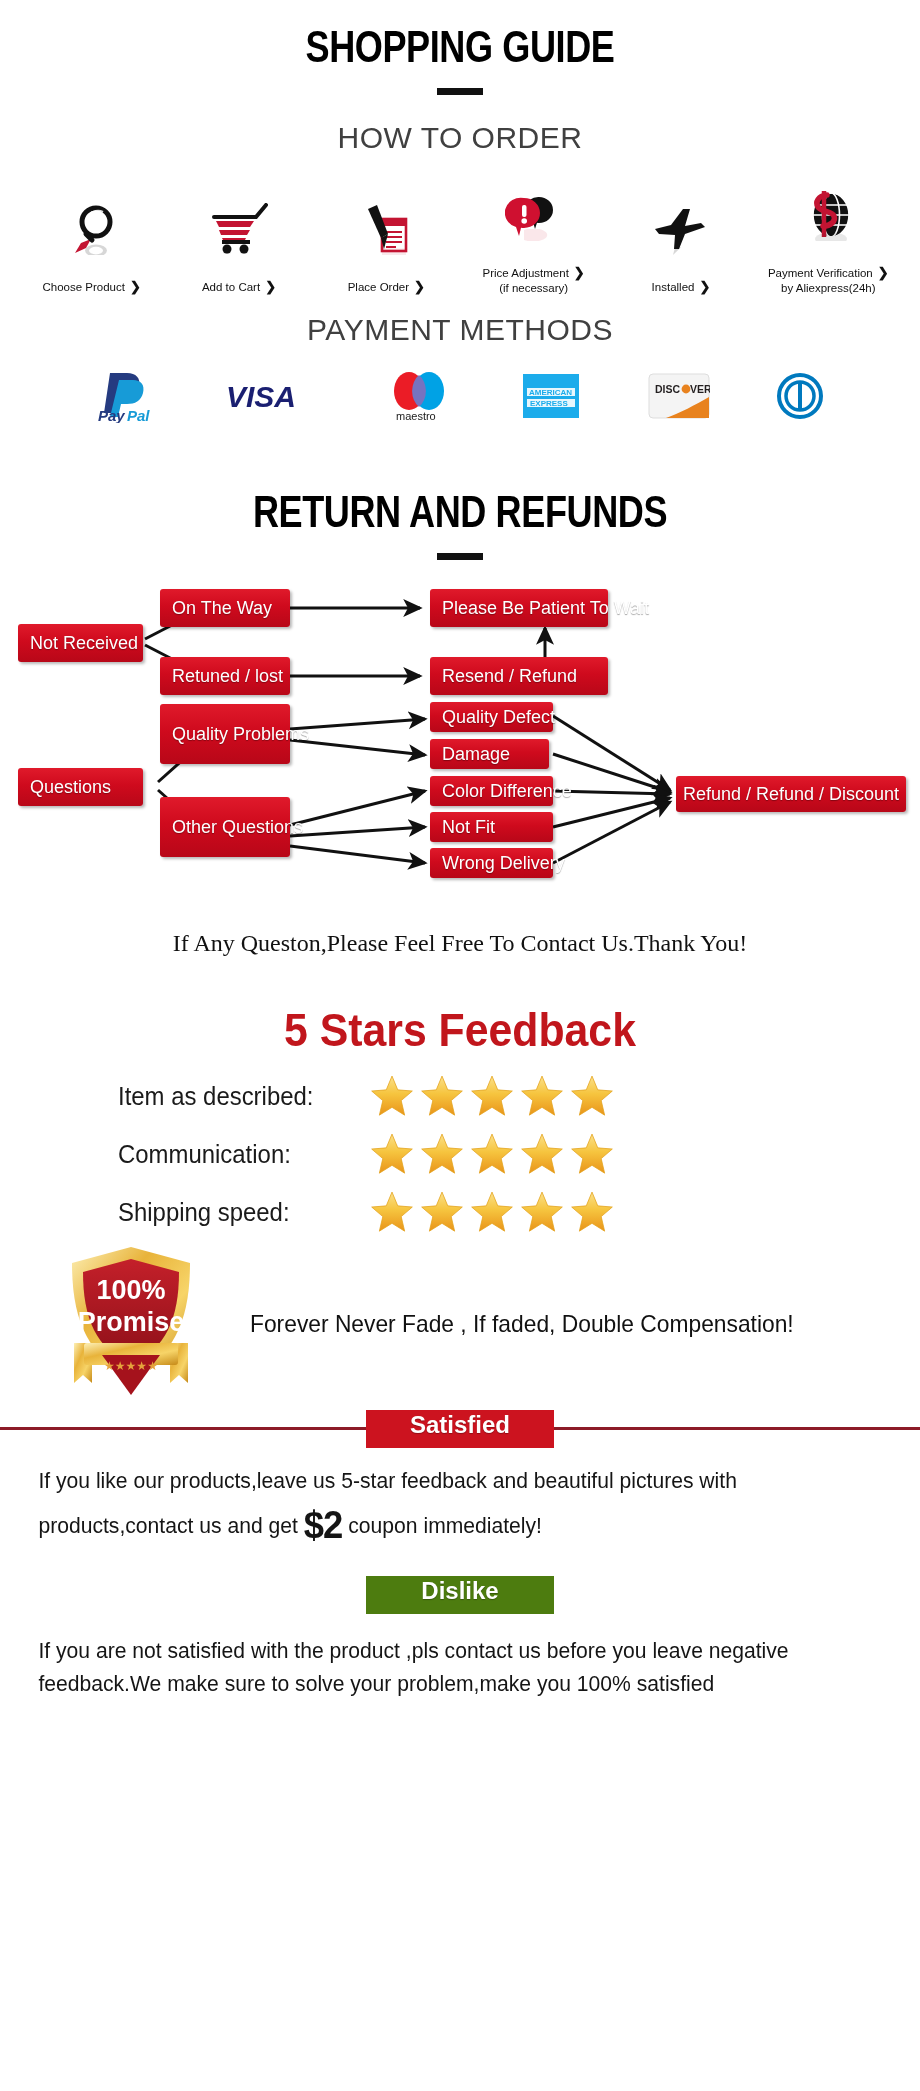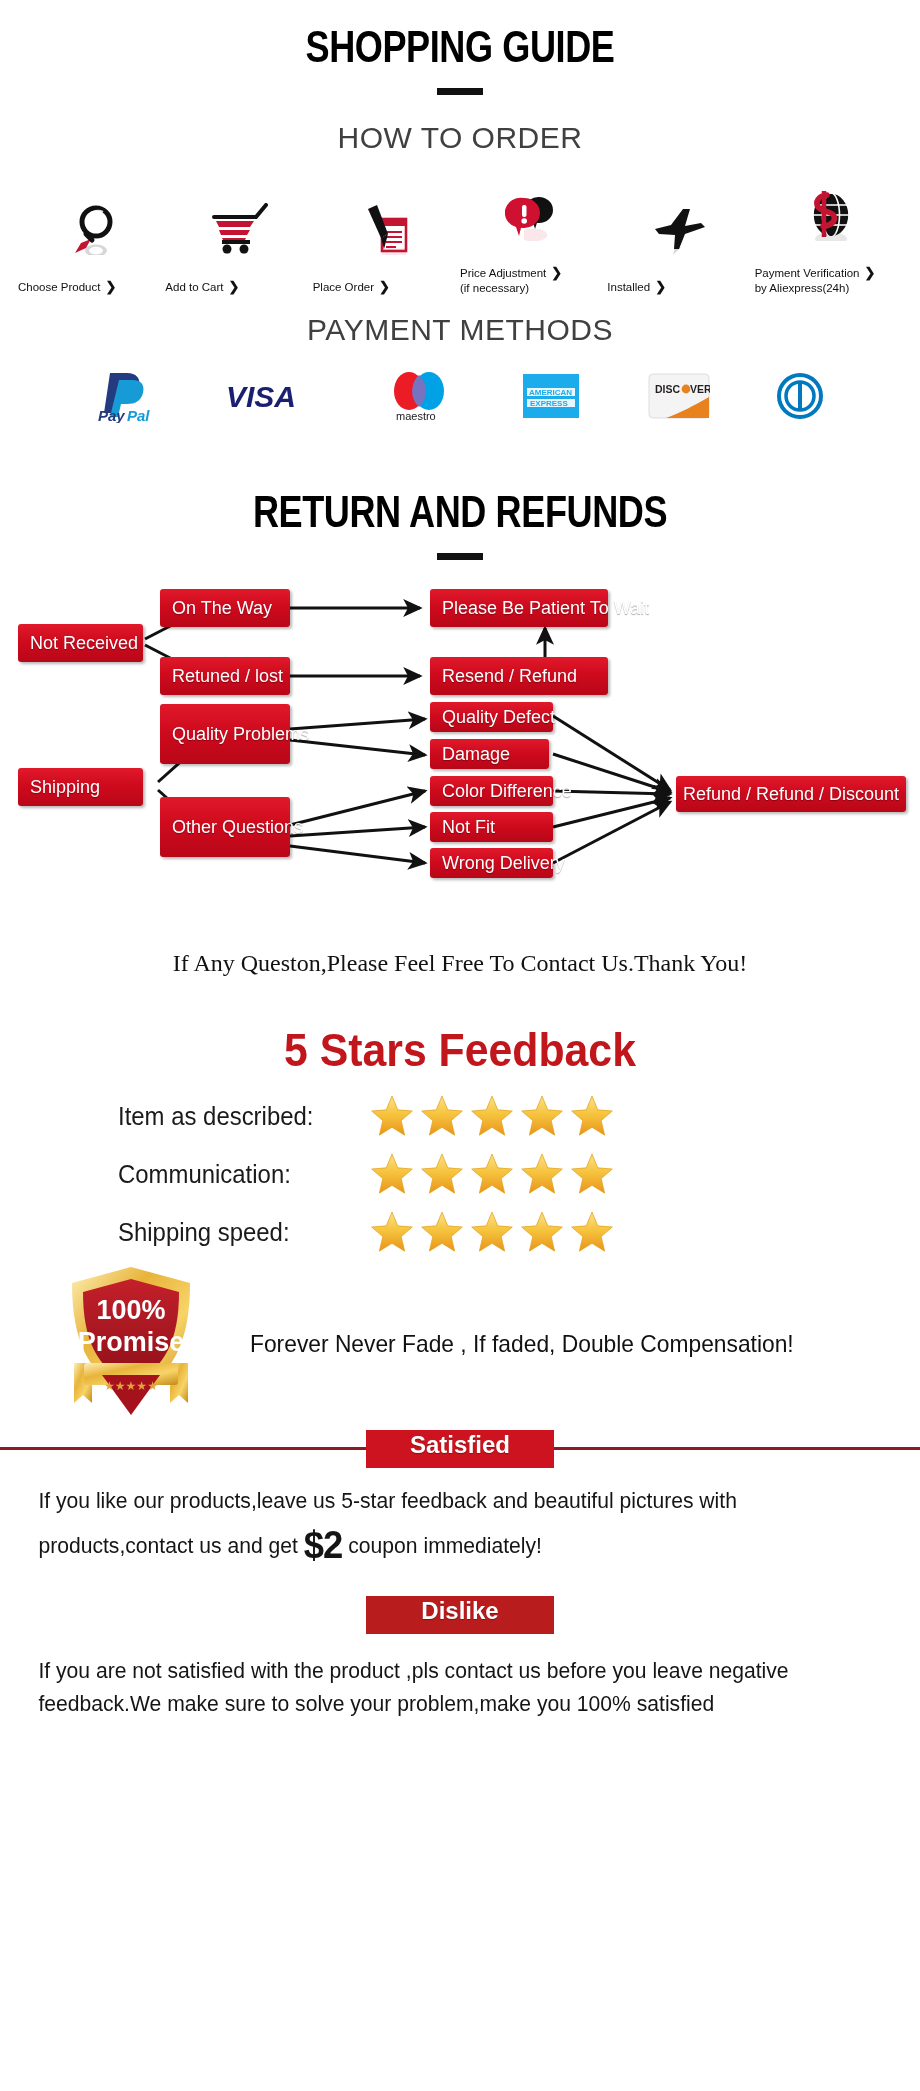--- a/index.html
+++ b/index.html
@@ -43,20 +43,21 @@
   
   .steps {
     display: flex;
     justify-content: space-between;
     align-items: flex-end;
     padding: 0 18px;
     margin-top: 20px;
   }
   .step {
     width: 150px;
+    text-align: center;
     position: relative;
   }
   .step-icon {
     height: 66px;
     display: flex;
     align-items: flex-end;
     justify-content: center;
   }
   .step-icon svg { display: block; }
   .step-reflection {
@@ -180,21 +181,21 @@
     width: 188px;
     margin: 0 auto;
     text-align: center;
     color: #fff;
     font-size: 24px;
     font-weight: bold;
     padding: 1px 0 9px 0;
     text-shadow: 0 1px 1px rgba(0,0,0,0.3);
   }
   .tag.red { background: #cc131f; }
-  .tag.grey { background: #b91c1c; }
+  .tag.grey { background: #4d7c0f; }
   .body-text {
     font-size: 22px;
     color: #151515;
     line-height: 1.5;
     padding: 0 40px;
     transform: scaleX(0.96);
     transform-origin: left top;
   }
   .body-text .big-dollar {
     font-size: 38px;
@@ -427,34 +428,34 @@
       <path d="M553 245 L670 216" stroke="#111" stroke-width="3" fill="none" marker-end="url(#ah)"></path>
       <path d="M553 281 L670 220" stroke="#111" stroke-width="3" fill="none" marker-end="url(#ah)"></path>
     </svg>
 
     <div class="fbox" style="left:18px;  top:42px;  width:125px; height:38px;">Not Received</div>
     <div class="fbox" style="left:160px; top:7px;   width:130px; height:38px;">On The Way</div>
     <div class="fbox" style="left:160px; top:75px;  width:130px; height:38px;">Retuned / lost</div>
     <div class="fbox" style="left:430px; top:7px;   width:178px; height:38px;">Please Be Patient To Wait</div>
     <div class="fbox" style="left:430px; top:75px;  width:178px; height:38px;">Resend / Refund</div>
 
-    <div class="fbox" style="left:18px;  top:186px; width:125px; height:38px;">Shipping</div>
+    <div class="fbox" style="left:18px;  top:186px; width:125px; height:38px;">Questions</div>
     <div class="fbox" style="left:160px; top:122px; width:130px; height:60px;">Quality Problems</div>
     <div class="fbox" style="left:160px; top:215px; width:130px; height:60px;">Other Questions</div>
 
     <div class="fbox" style="left:430px; top:120px; width:123px; height:30px;">Quality Defect</div>
     <div class="fbox" style="left:430px; top:157px; width:119px; height:30px;">Damage</div>
     <div class="fbox" style="left:430px; top:194px; width:123px; height:30px;">Color Difference</div>
     <div class="fbox" style="left:430px; top:230px; width:123px; height:30px;">Not Fit</div>
     <div class="fbox" style="left:430px; top:266px; width:123px; height:30px;">Wrong Delivery</div>
 
     <div class="fbox center" style="left:676px; top:194px; width:230px; height:36px;">Refund / Refund / Discount</div>
   </div>
 
-  <div class="contact-line" style="margin-top:48px;text-align:center;">If Any Queston,Please Feel Free To Contact Us.Thank You!</div>
+  <div class="contact-line" style="margin-top:28px;text-align:center;">If Any Queston,Please Feel Free To Contact Us.Thank You!</div>
 
   <div style="margin-top:46px;">
     <div class="feedback-title">5 Stars Feedback</div>
 
     <div style="margin-top:14px;">
 
       <div class="rate-row">
         <div class="rate-label">Item as described:</div>
         <div class="stars">
           <svg width="48" height="46" viewBox="0 0 24 24">

